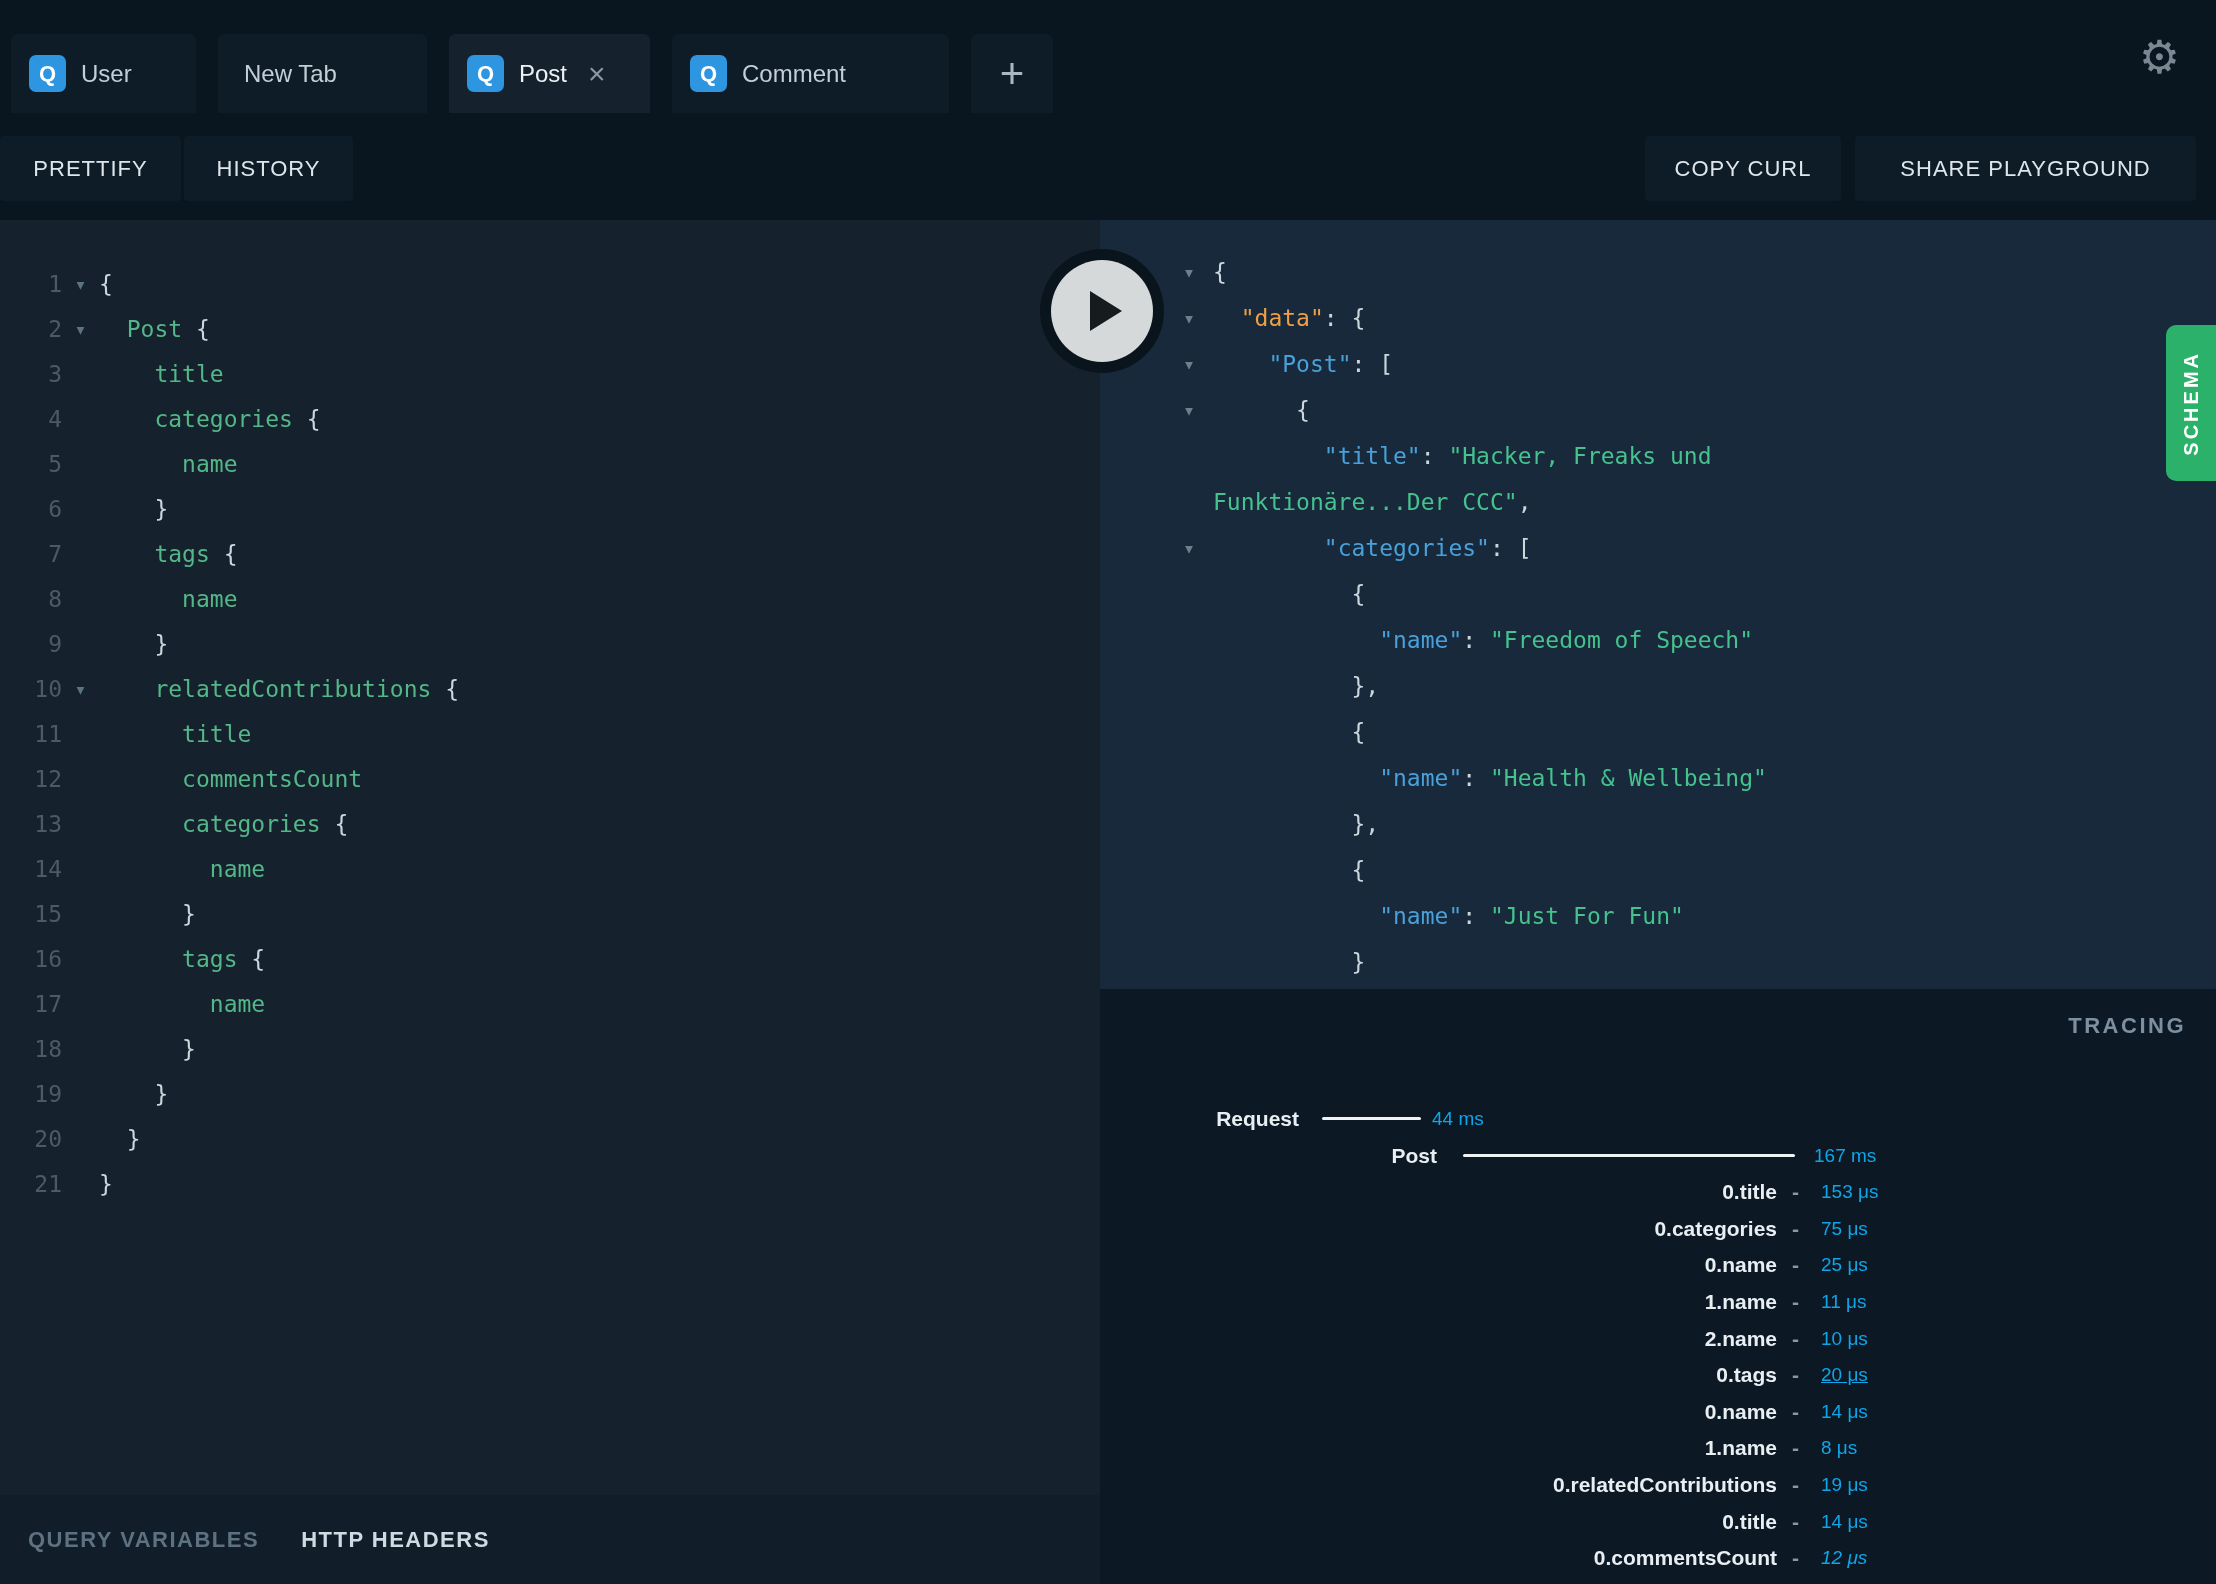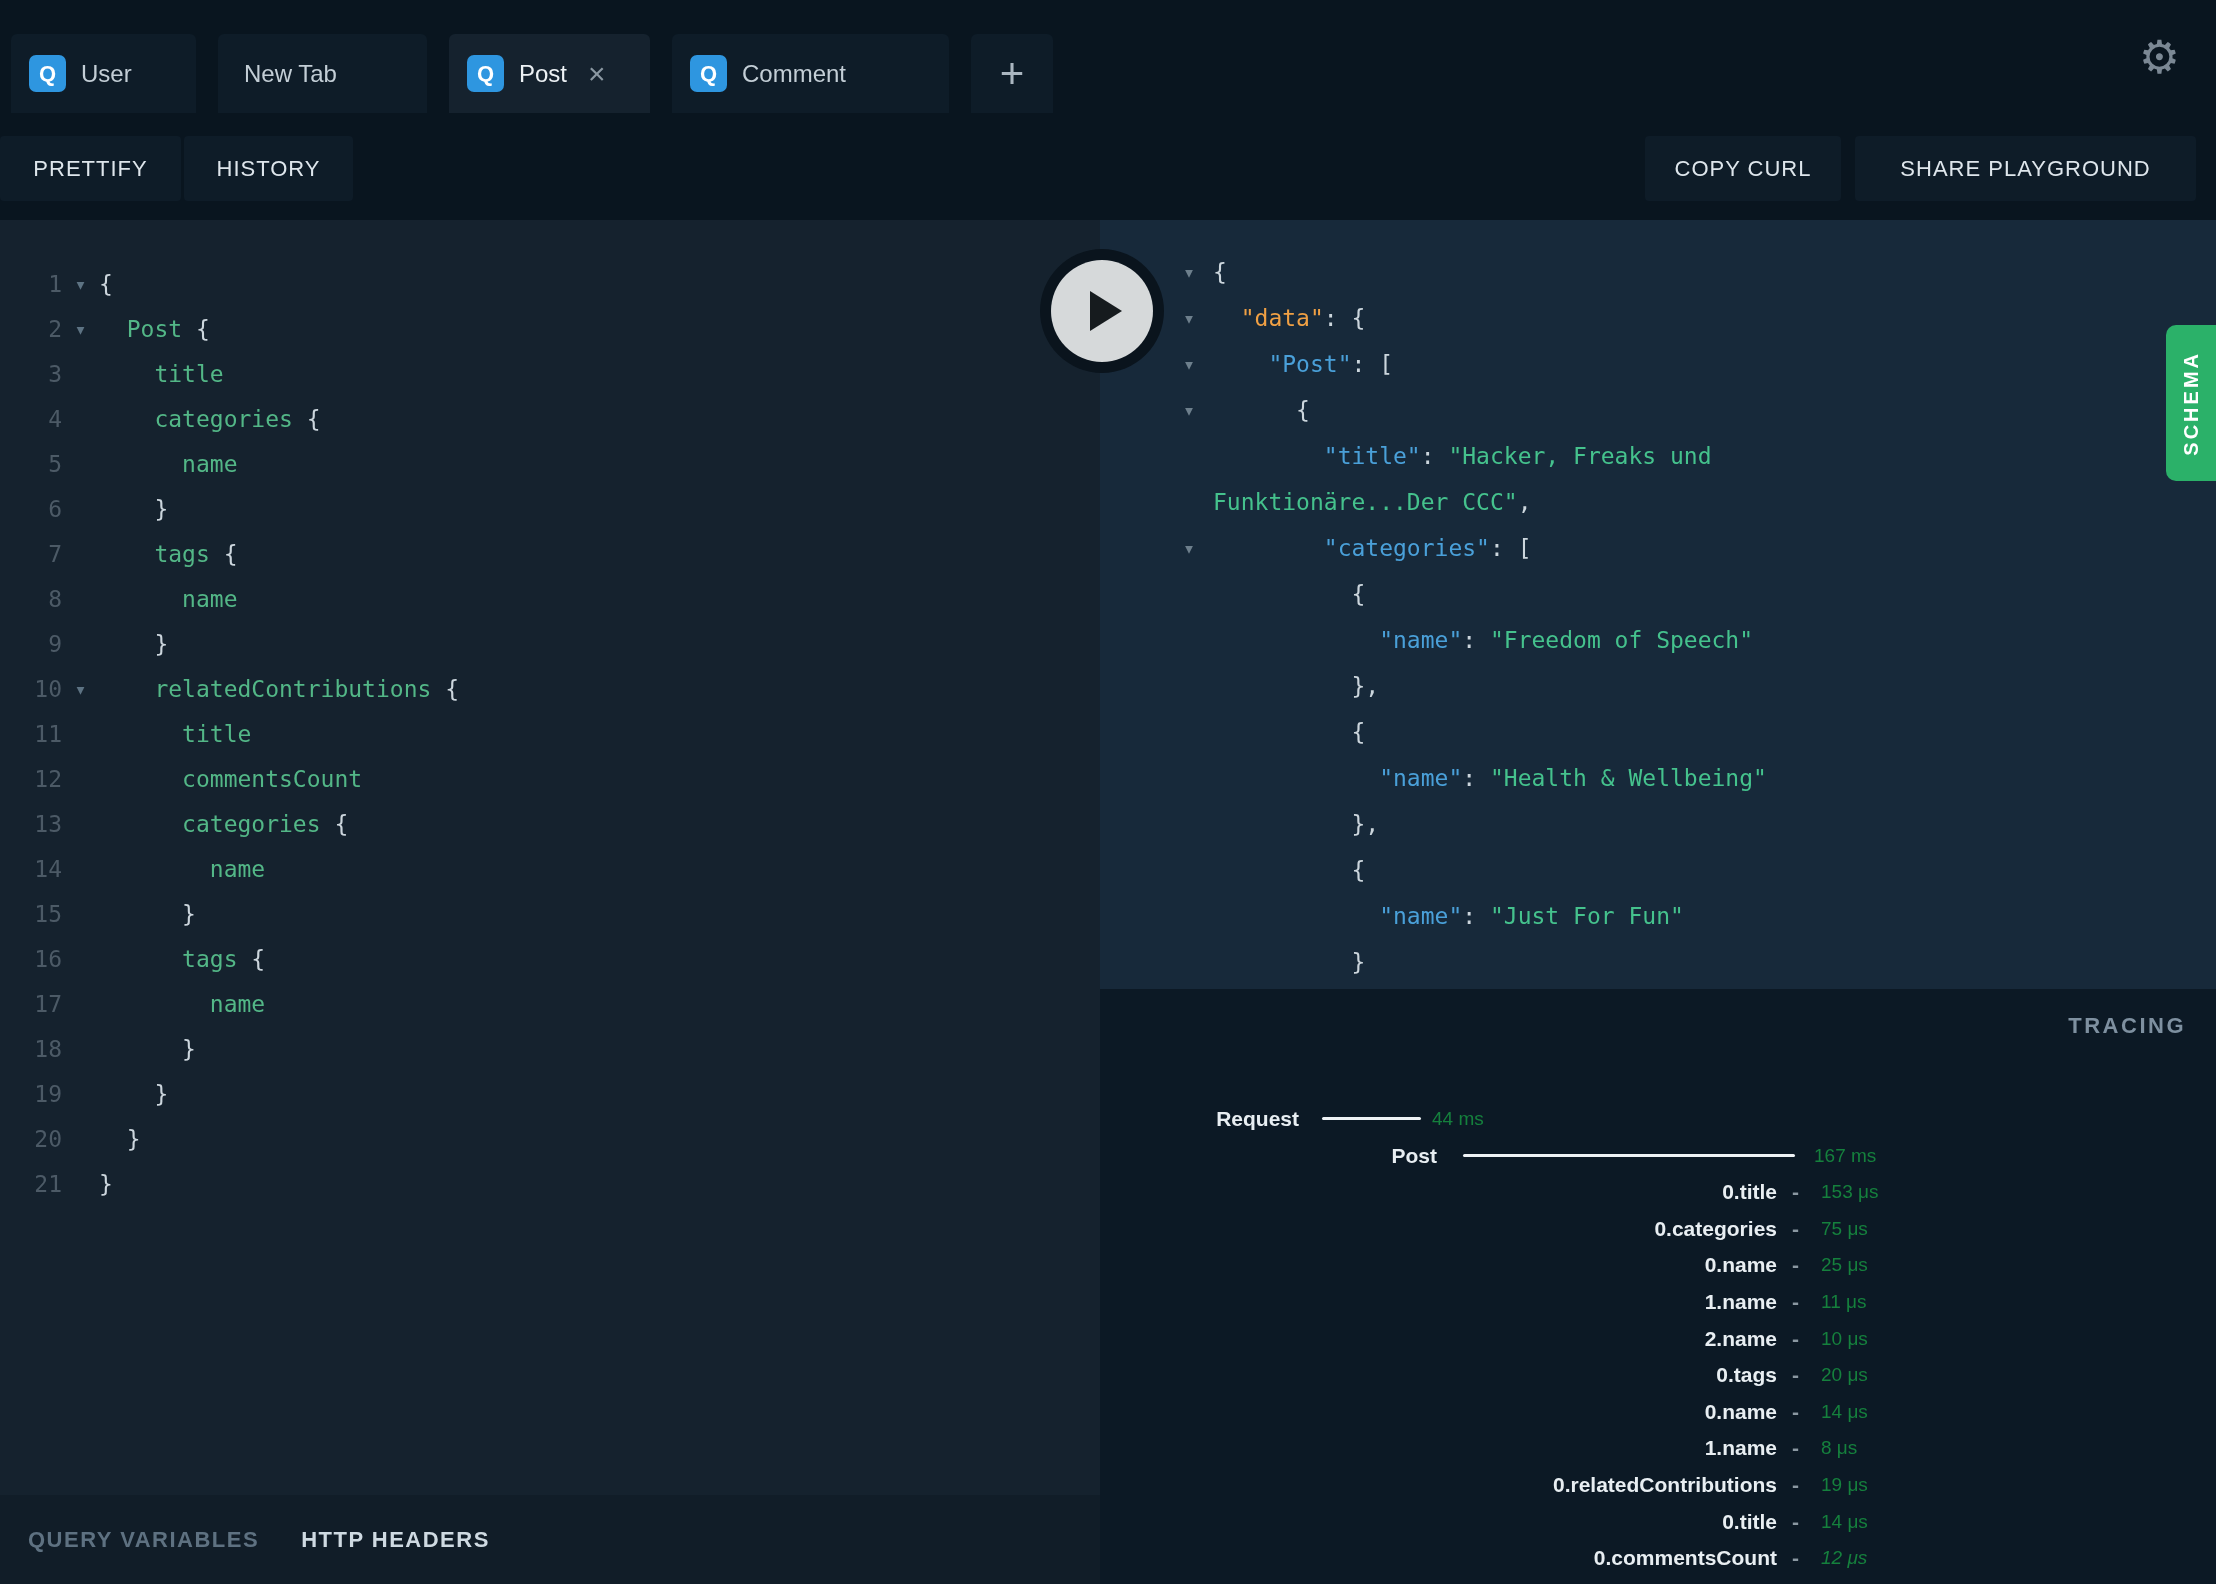--- a/index.html
+++ b/index.html
@@ -96,21 +96,21 @@
   .tracing-title {
     position:absolute; top:24px; right:30px; color:#7e90a0; font-size:22px;
     font-weight:600; letter-spacing:2.5px; cursor:pointer;margin-left:24px;
   }
   .trace-rows { position:absolute; left:0; top:111px; width:1116px; height:484px; }
   .trace-row { position:absolute; left:0; width:100%; height:37px; }
   .trace-label { position:absolute; top:0; left:0; text-align:right; color:#e8eef2;
                  font-size:21px; font-weight:600; line-height:37px; white-space:nowrap; }
   .trace-bar { position:absolute; top:17px; height:3px; background:#eef2f5; border-radius:2px; }
   .trace-dash { position:absolute; left:692px; color:#8b98a2; font-size:21px; font-weight:600; line-height:37px; }
-  .trace-time { position:absolute; color:#15803d; font-size:19px; line-height:37px; white-space:nowrap; }
+  .trace-time { position:absolute; color:#0ea5e9; font-size:19px; line-height:37px; white-space:nowrap; }
 
   
   .play-btn {
     position:absolute; left:1040px; top:249px; width:124px; height:124px; border-radius:50%;
     background:#0a141d; cursor:pointer; z-index:5;
   }
   .play-inner {
     position:absolute; left:11px; top:11px; width:102px; height:102px; border-radius:50%;
     background:#d6d9da; display:flex; align-items:center; justify-content:center;
   }
@@ -388,21 +388,21 @@
           <span class="trace-time" style="left: 721px;">11 μs</span>
         </div>
         <div class="trace-row" style="top: 219.6px;">
           <span class="trace-label" style="width: 677px;">2.name</span>
           <span class="trace-dash">-</span>
           <span class="trace-time" style="left: 721px;">10 μs</span>
         </div>
         <div class="trace-row" style="top: 256.2px;">
           <span class="trace-label" style="width: 677px;">0.tags</span>
           <span class="trace-dash">-</span>
-          <span class="trace-time" style="left: 721px;">20 μs</span>
+          <span class="trace-time" style="left: 721px; text-decoration: underline;">20 μs</span>
         </div>
         <div class="trace-row" style="top: 292.8px;">
           <span class="trace-label" style="width: 677px;">0.name</span>
           <span class="trace-dash">-</span>
           <span class="trace-time" style="left: 721px;">14 μs</span>
         </div>
         <div class="trace-row" style="top: 329.4px;">
           <span class="trace-label" style="width: 677px;">1.name</span>
           <span class="trace-dash">-</span>
           <span class="trace-time" style="left: 721px;">8 μs</span>

